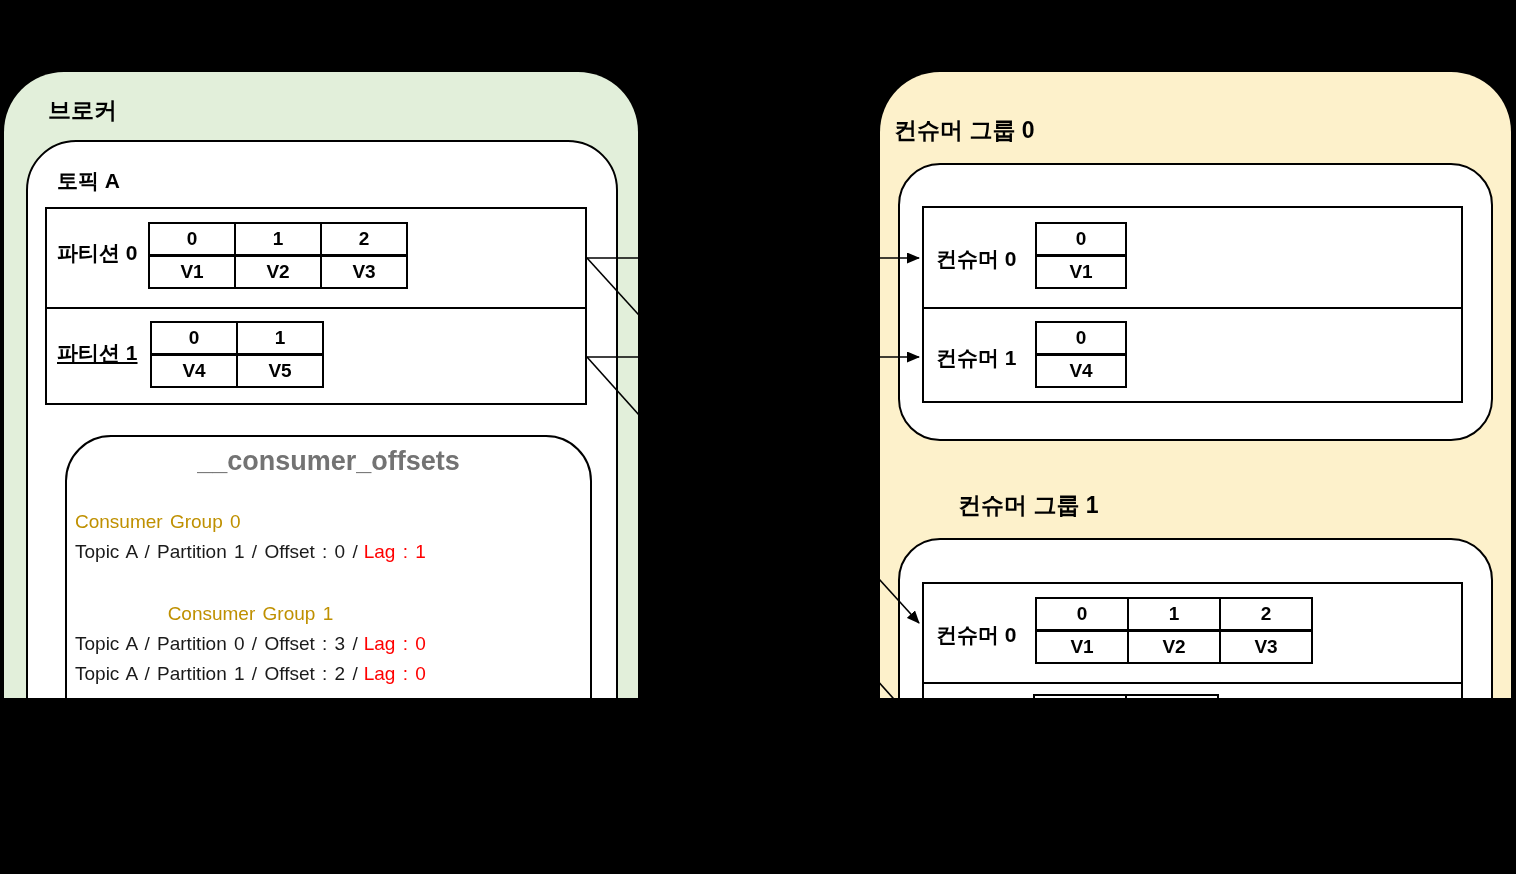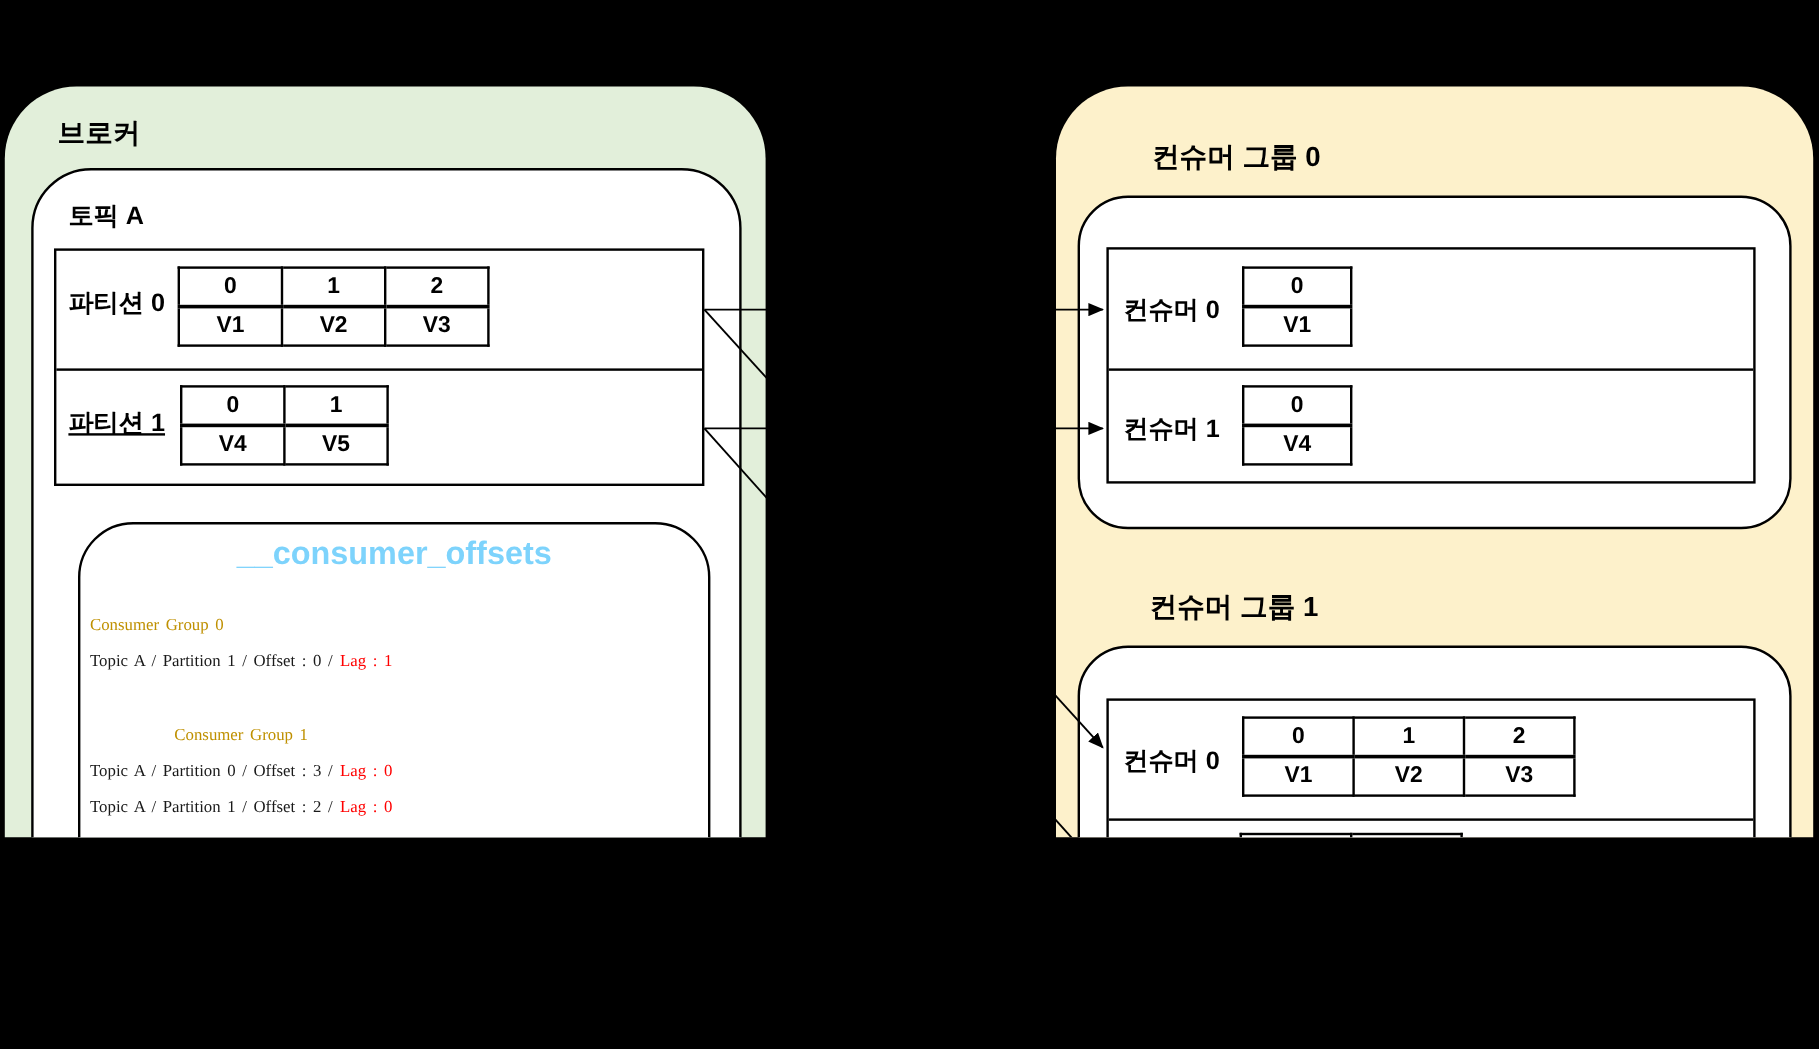--- a/index.html
+++ b/index.html
@@ -62,35 +62,34 @@
   table.mini-r td { width: 88px; }
   table.mini-r3 td { width: 90px; }
   .co-title {
     position: absolute;
     left: 65px;
     top: 446px;
     width: 527px;
     text-align: center;
     font-weight: 700;
     font-size: 27px;
-    color: #7dd3fc;
+    color: #737373;
     white-space: nowrap;
   }
   .offsets-text {
     position: absolute;
     left: 75px;
     top: 507px;
     white-space: nowrap;
   }
   .oline {
-    font-size: 14px;
+    font-size: 19px;
     line-height: 30px;
     color: #1a1a1a;
     word-spacing: 2px;
-    font-family: Liberation Serif, serif;
   }
   .ghead { color: var(--group_label, #BF9000); }
   .ghead2 { margin-top: 32px; text-align: center; }
   .lag { color: var(--lag, #FF0000); margin-left: 6px; }
   #broker-panel { background: var(--broker_bg, #E2EFDA); }
   #consumer-panel { background: var(--consumer_bg, #FDF1CB); }
   svg.arrows {
     position: absolute;
     left: 0; top: 0;
     width: 1516px;
@@ -157,21 +156,21 @@
     <div class="oline">
       <span>Topic A / Partition 0 / Offset : 3 /</span><span class="lag">Lag : 0</span>
     </div>
     <div class="oline">
       <span>Topic A / Partition 1 / Offset : 2 /</span><span class="lag">Lag : 0</span>
     </div>
   </div>
 
   <div id="consumer-panel" class="abs panel" style="left:880px; top:72px; width:631px; height:794px;"></div>
 
-  <div class="lbl lbl-big" style="left:960px; top:116px;">컨슈머 그룹 0</div>
+  <div class="lbl lbl-big" style="left:894px; top:116px;">컨슈머 그룹 0</div>
   <div class="abs rounded-box" style="left:898px; top:163px; width:595px; height:278px; border-radius:42px;"></div>
   <div class="abs sharp-rect" style="left:922px; top:206px; width:541px; height:197px;">
     <div class="hdiv" style="top:99px;"></div>
   </div>
   <div class="lbl" style="left:936px; top:246px;">컨슈머 0</div>
   <div class="lbl" style="left:936px; top:345px;">컨슈머 1</div>
 
   <table class="mini mini-r" style="left:1035px; top:222px;">
     <tbody>
         <tr class="h">

